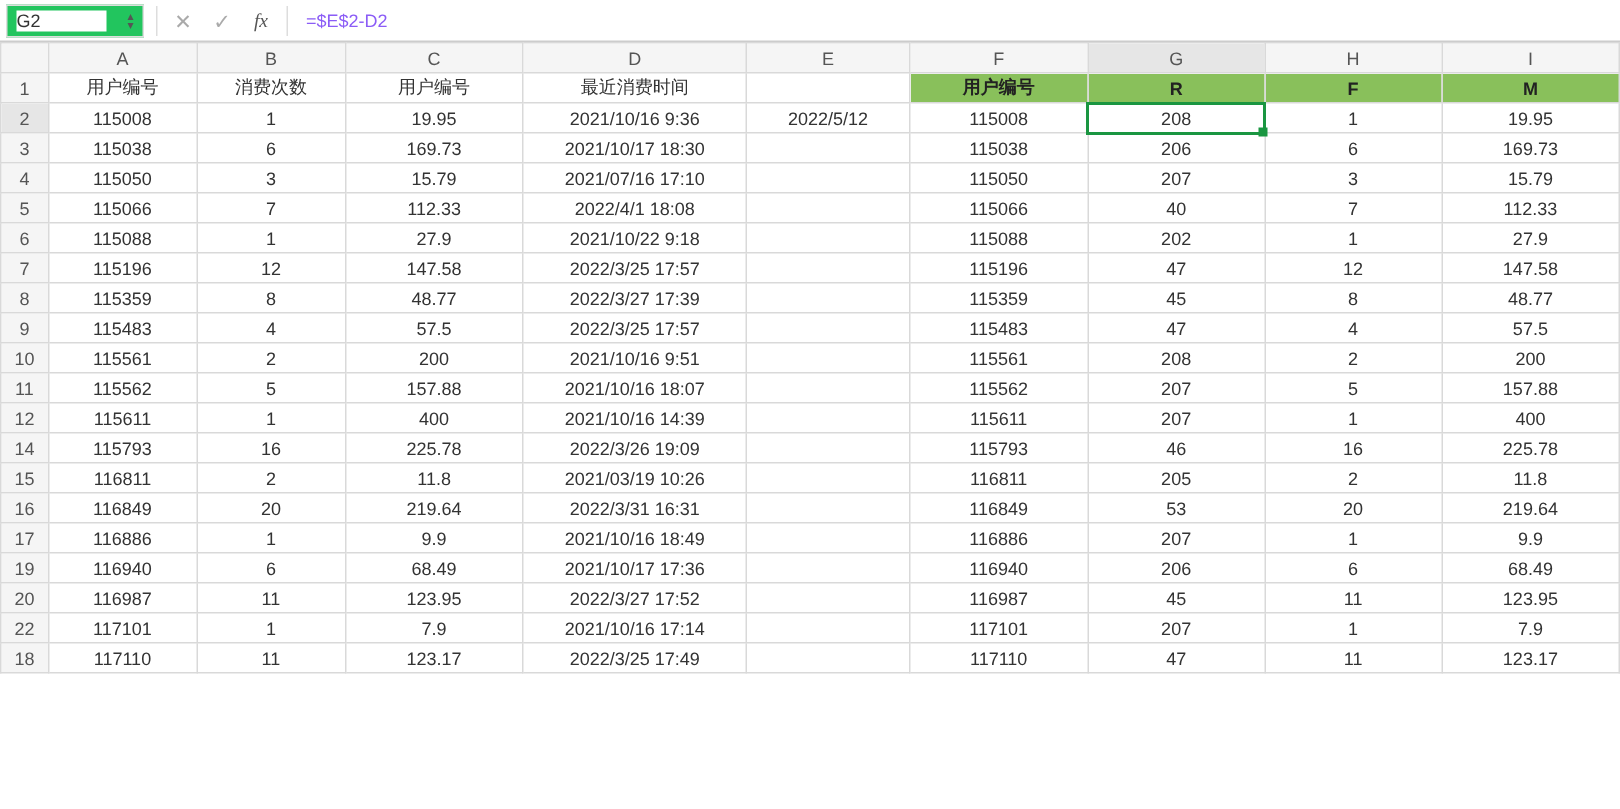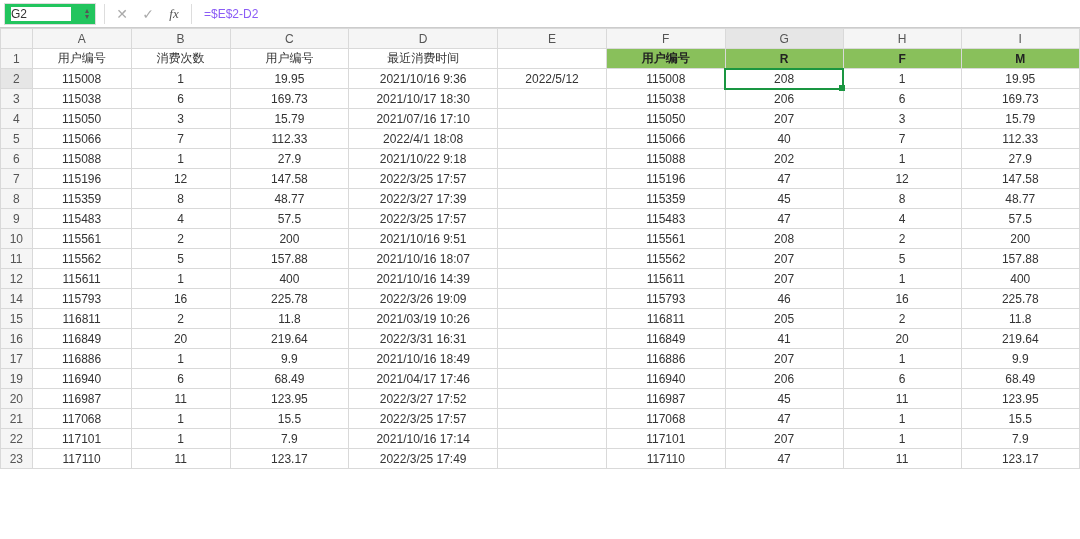--- a/index.html
+++ b/index.html
@@ -321,86 +321,74 @@
           <td>11.8</td>
         </tr>
         <tr>
           <th class="rowhdr">16</th>
           <td>116849</td>
           <td>20</td>
           <td>219.64</td>
           <td>2022/3/31 16:31</td>
           <td></td>
           <td>116849</td>
-          <td>41</td>
+          <td>53</td>
           <td>20</td>
           <td>219.64</td>
         </tr>
         <tr>
           <th class="rowhdr">17</th>
           <td>116886</td>
           <td>1</td>
           <td>9.9</td>
           <td>2021/10/16 18:49</td>
           <td></td>
           <td>116886</td>
           <td>207</td>
           <td>1</td>
           <td>9.9</td>
         </tr>
         <tr>
           <th class="rowhdr">19</th>
           <td>116940</td>
           <td>6</td>
           <td>68.49</td>
-          <td>2021/04/17 17:46</td>
+          <td>2021/10/17 17:36</td>
           <td></td>
           <td>116940</td>
           <td>206</td>
           <td>6</td>
           <td>68.49</td>
         </tr>
         <tr>
           <th class="rowhdr">20</th>
           <td>116987</td>
           <td>11</td>
           <td>123.95</td>
           <td>2022/3/27 17:52</td>
           <td></td>
           <td>116987</td>
           <td>45</td>
           <td>11</td>
           <td>123.95</td>
         </tr>
         <tr>
-          <th class="rowhdr">21</th>
-          <td>117068</td>
-          <td>1</td>
-          <td>15.5</td>
-          <td>2022/3/25 17:57</td>
-          <td></td>
-          <td>117068</td>
-          <td>47</td>
-          <td>1</td>
-          <td>15.5</td>
-        </tr>
-        <tr>
           <th class="rowhdr">22</th>
           <td>117101</td>
           <td>1</td>
           <td>7.9</td>
           <td>2021/10/16 17:14</td>
           <td></td>
           <td>117101</td>
           <td>207</td>
           <td>1</td>
           <td>7.9</td>
         </tr>
         <tr>
-          <th class="rowhdr">23</th>
+          <th class="rowhdr">18</th>
           <td>117110</td>
           <td>11</td>
           <td>123.17</td>
           <td>2022/3/25 17:49</td>
           <td></td>
           <td>117110</td>
           <td>47</td>
           <td>11</td>
           <td>123.17</td>
         </tr>

